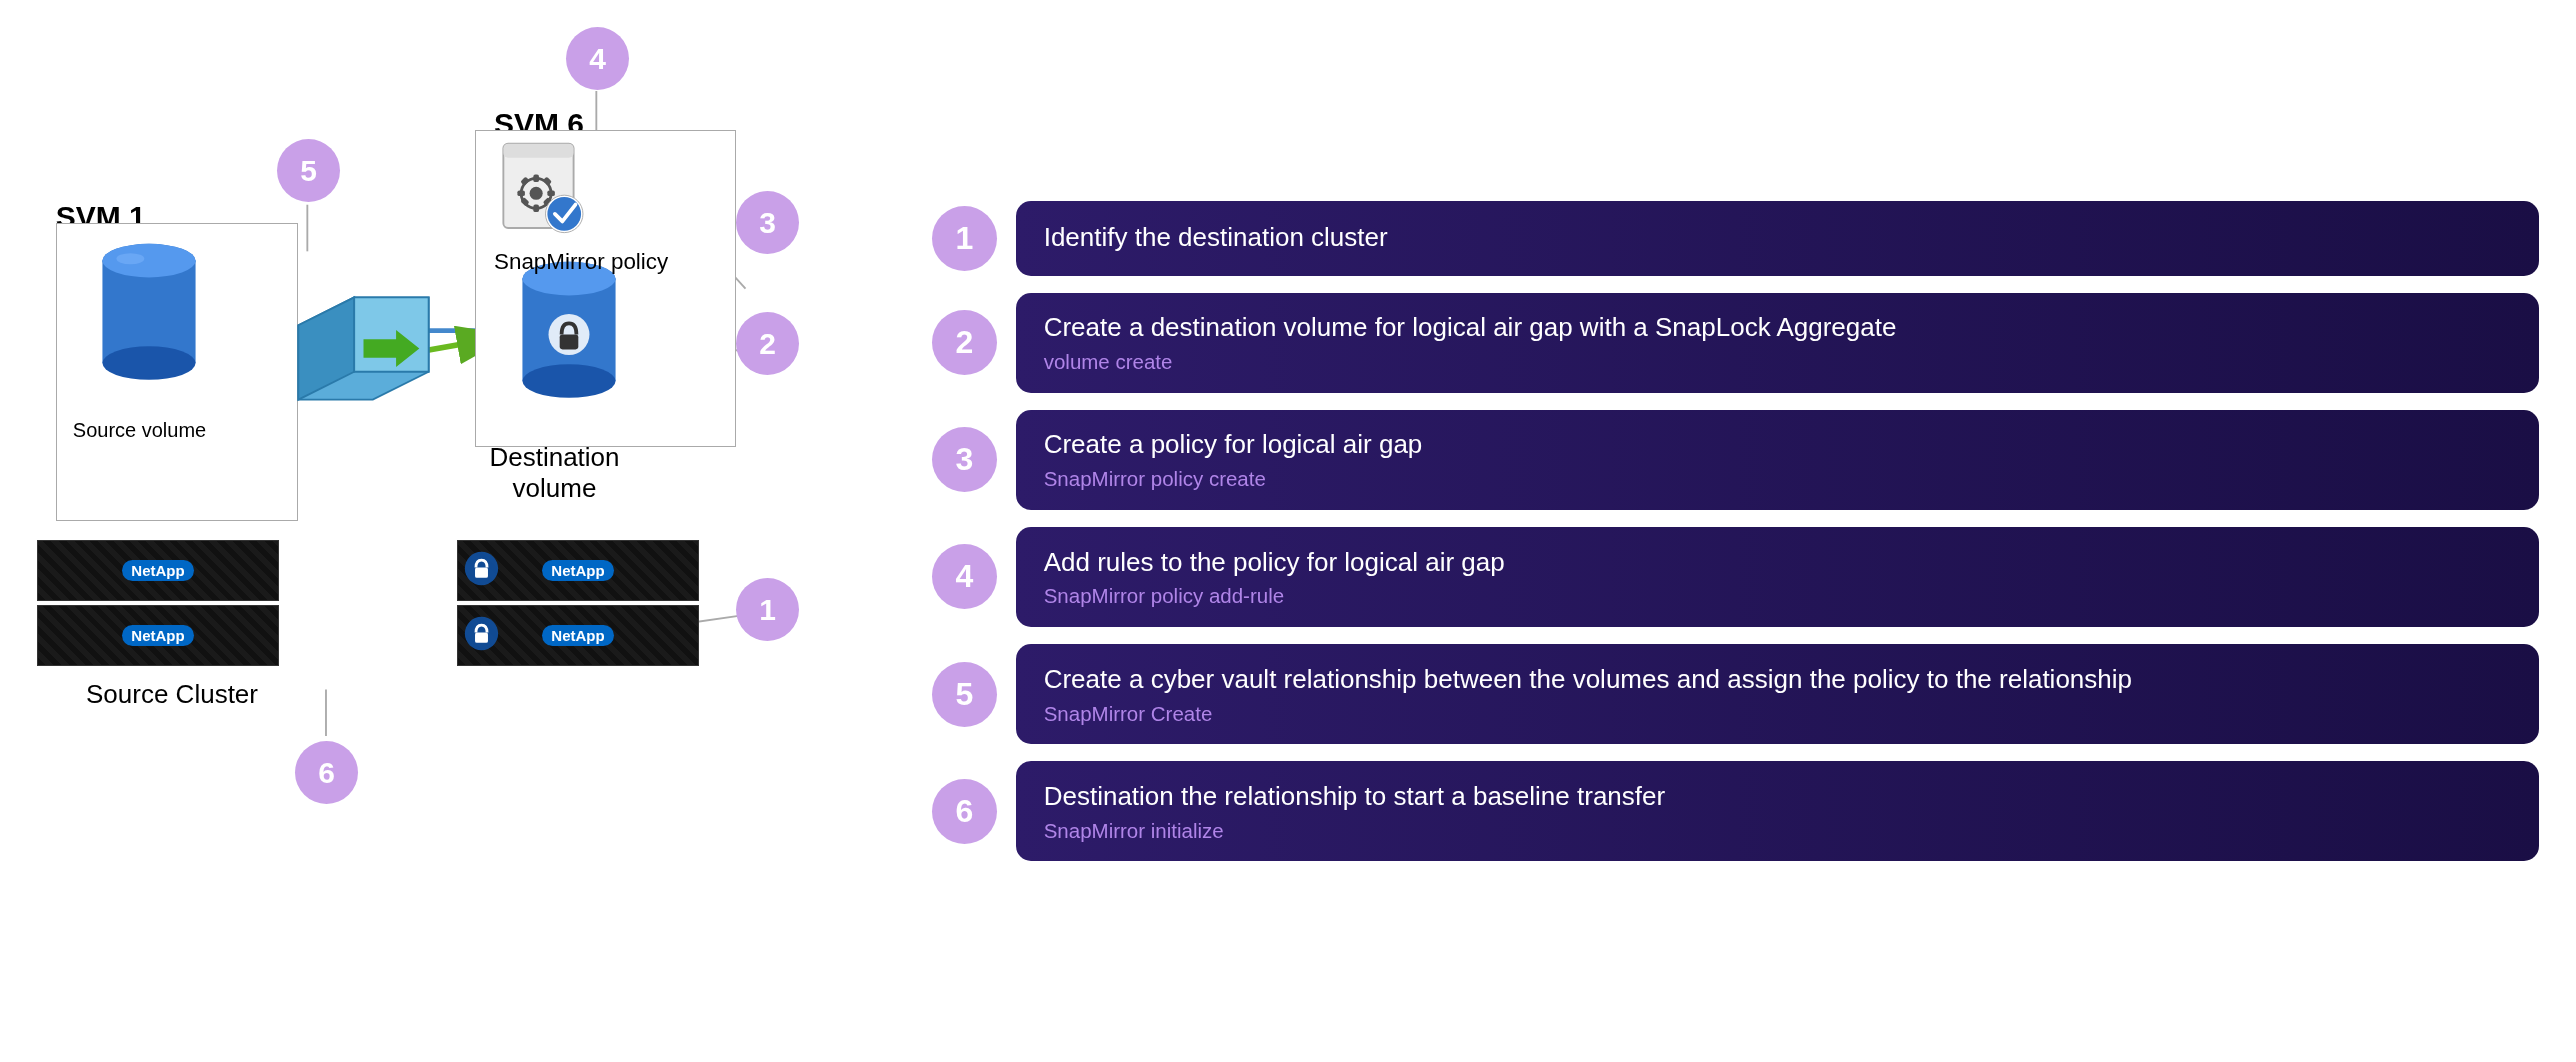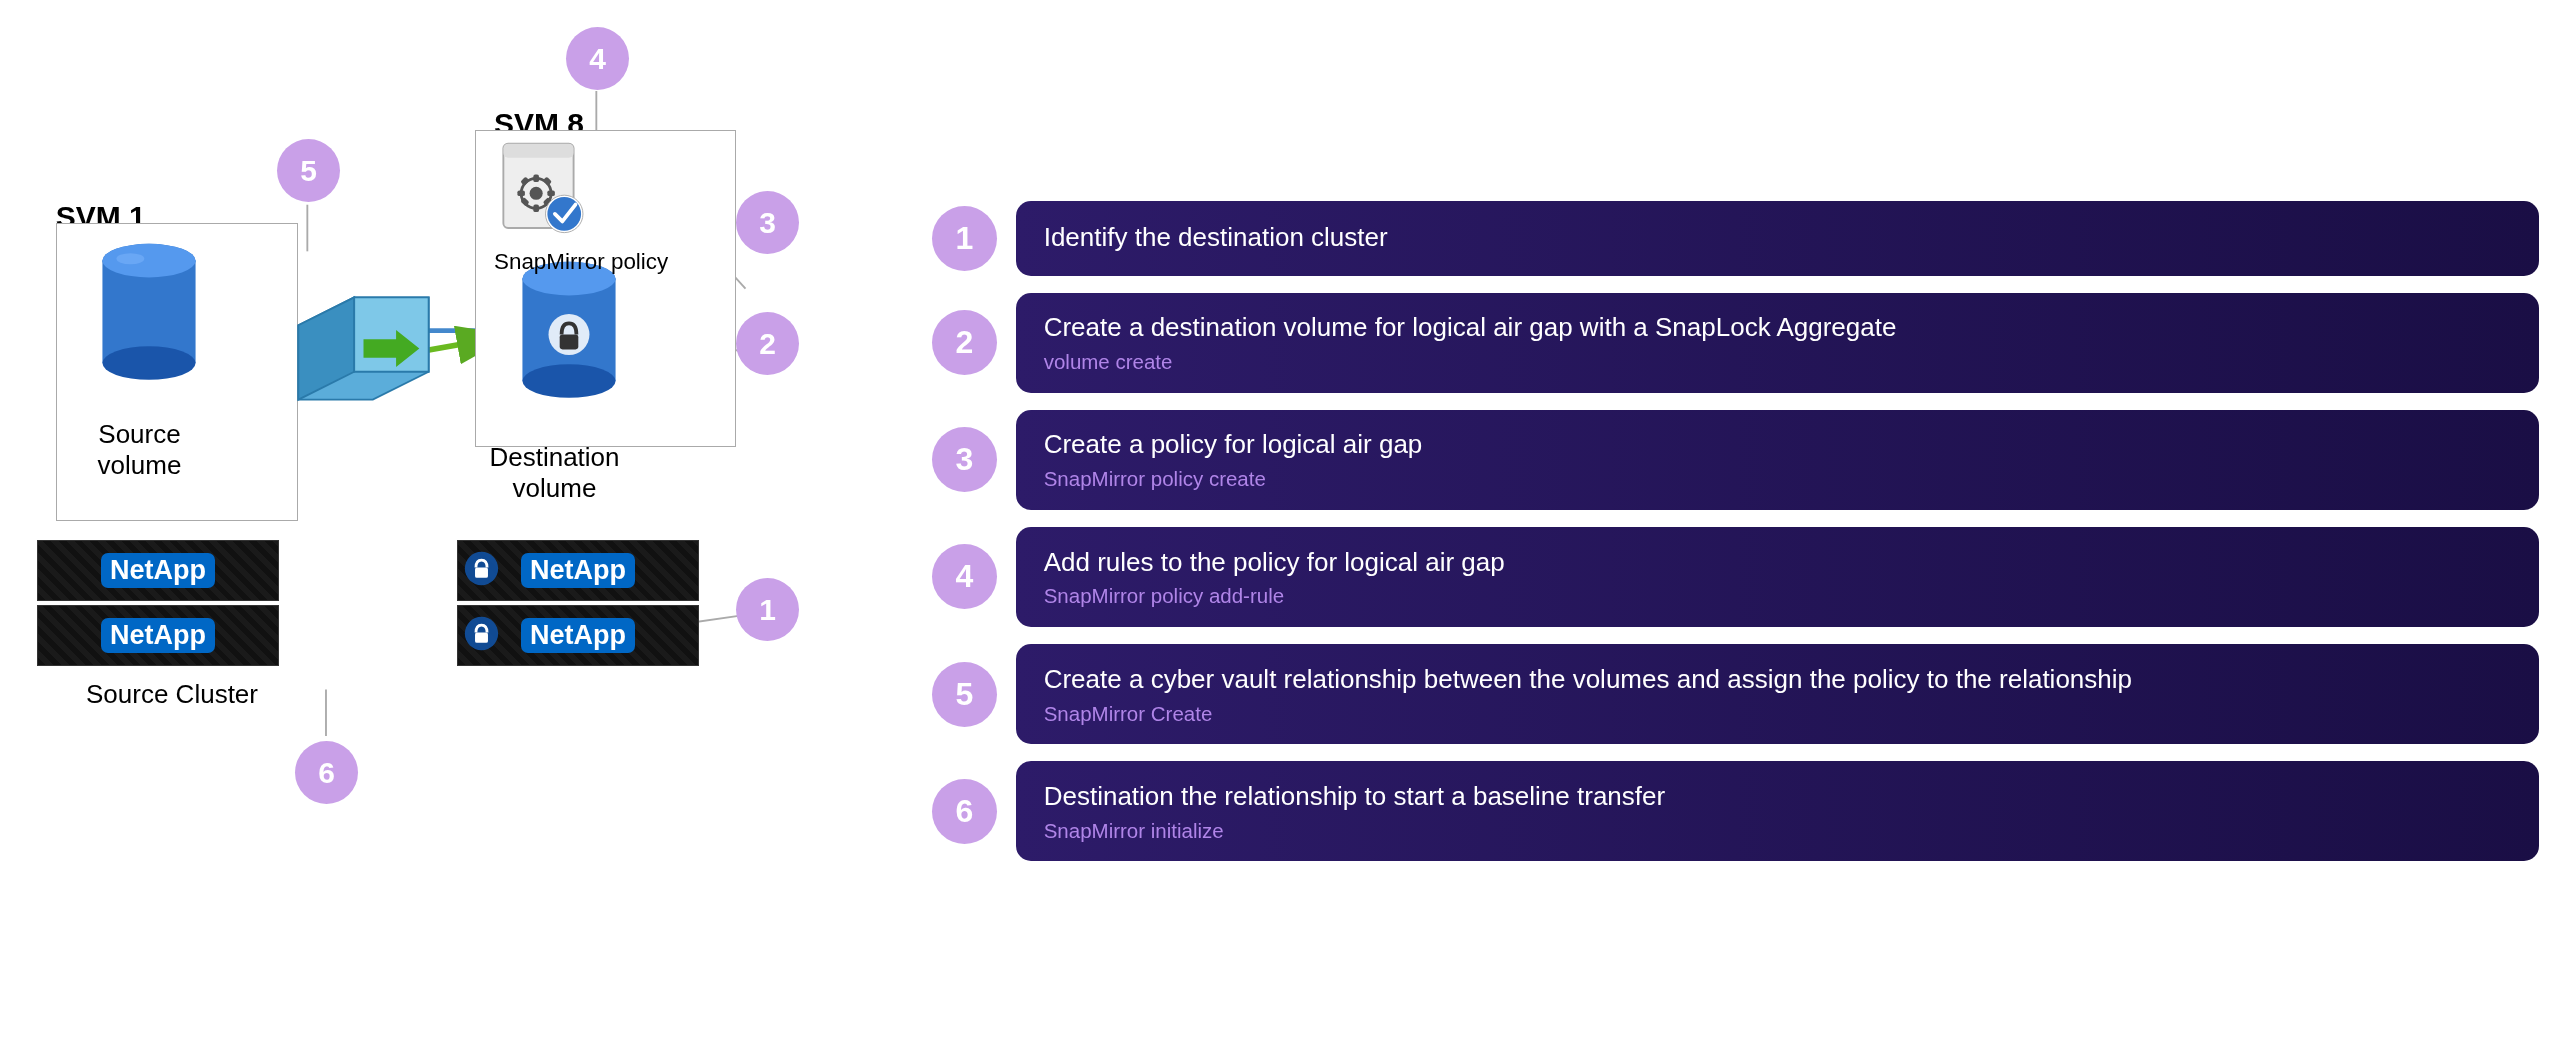--- a/index.html
+++ b/index.html
@@ -67,21 +67,21 @@
     
     .source-cylinder {
       position: absolute;
       left: 56px;
       top: 224px;
     }
     .source-vol-label {
       position: absolute;
       left: 28px;
       top: 401px;
-      font-size: 26px;
+      font-size: 20px;
       text-align: center;
       width: 149px;
     }
 
     
     .dest-cylinder {
       position: absolute;
       left: 476px;
       top: 242px;
     }
@@ -175,25 +175,25 @@
       border: 1.9px solid #333;
       display: flex;
       align-items: center;
       justify-content: center;
       margin-bottom: 3.7px;
       position: relative;
     }
     .netapp-brand {
       color: #0067C5;
       font-weight: bold;
-      font-size: 27px;
+      font-size: 15px;
       background: #0067C5;
       color: white;
       padding: 1.9px 9.3px;
-      border-radius: 7px;
+      border-radius: 13px;
     }
 
     
     .steps-area {
       flex: 1;
       display: flex;
       flex-direction: column;
       gap: 17px;
       padding-left: 56px;
     }
@@ -278,21 +278,21 @@
 
       <line x1="290" y1="250" x2="290" y2="200" stroke="#aaa" stroke-width="2"></line>
 
       <line x1="310" y1="720" x2="310" y2="770" stroke="#aaa" stroke-width="2"></line>
     </svg>
 
     <div class="svm1-label">SVM 1</div>
 
     <div class="svm1-box"></div>
 
-    <div class="svm2-label">SVM 8</div>
+    <div class="svm2-label">SVM 6</div>
 
     <div class="svm2-box"></div>
 
     <div class="source-cylinder">
       <svg width="112" height="149" viewBox="0 0 120 160">
         <ellipse cx="60" cy="20" rx="50" ry="18" fill="#3377cc"></ellipse>
         <rect x="10" y="20" width="100" height="110" fill="#3377cc"></rect>
         <ellipse cx="60" cy="130" rx="50" ry="18" fill="#1a55aa"></ellipse>
         <ellipse cx="60" cy="20" rx="50" ry="18" fill="#5599ee"></ellipse>
 

